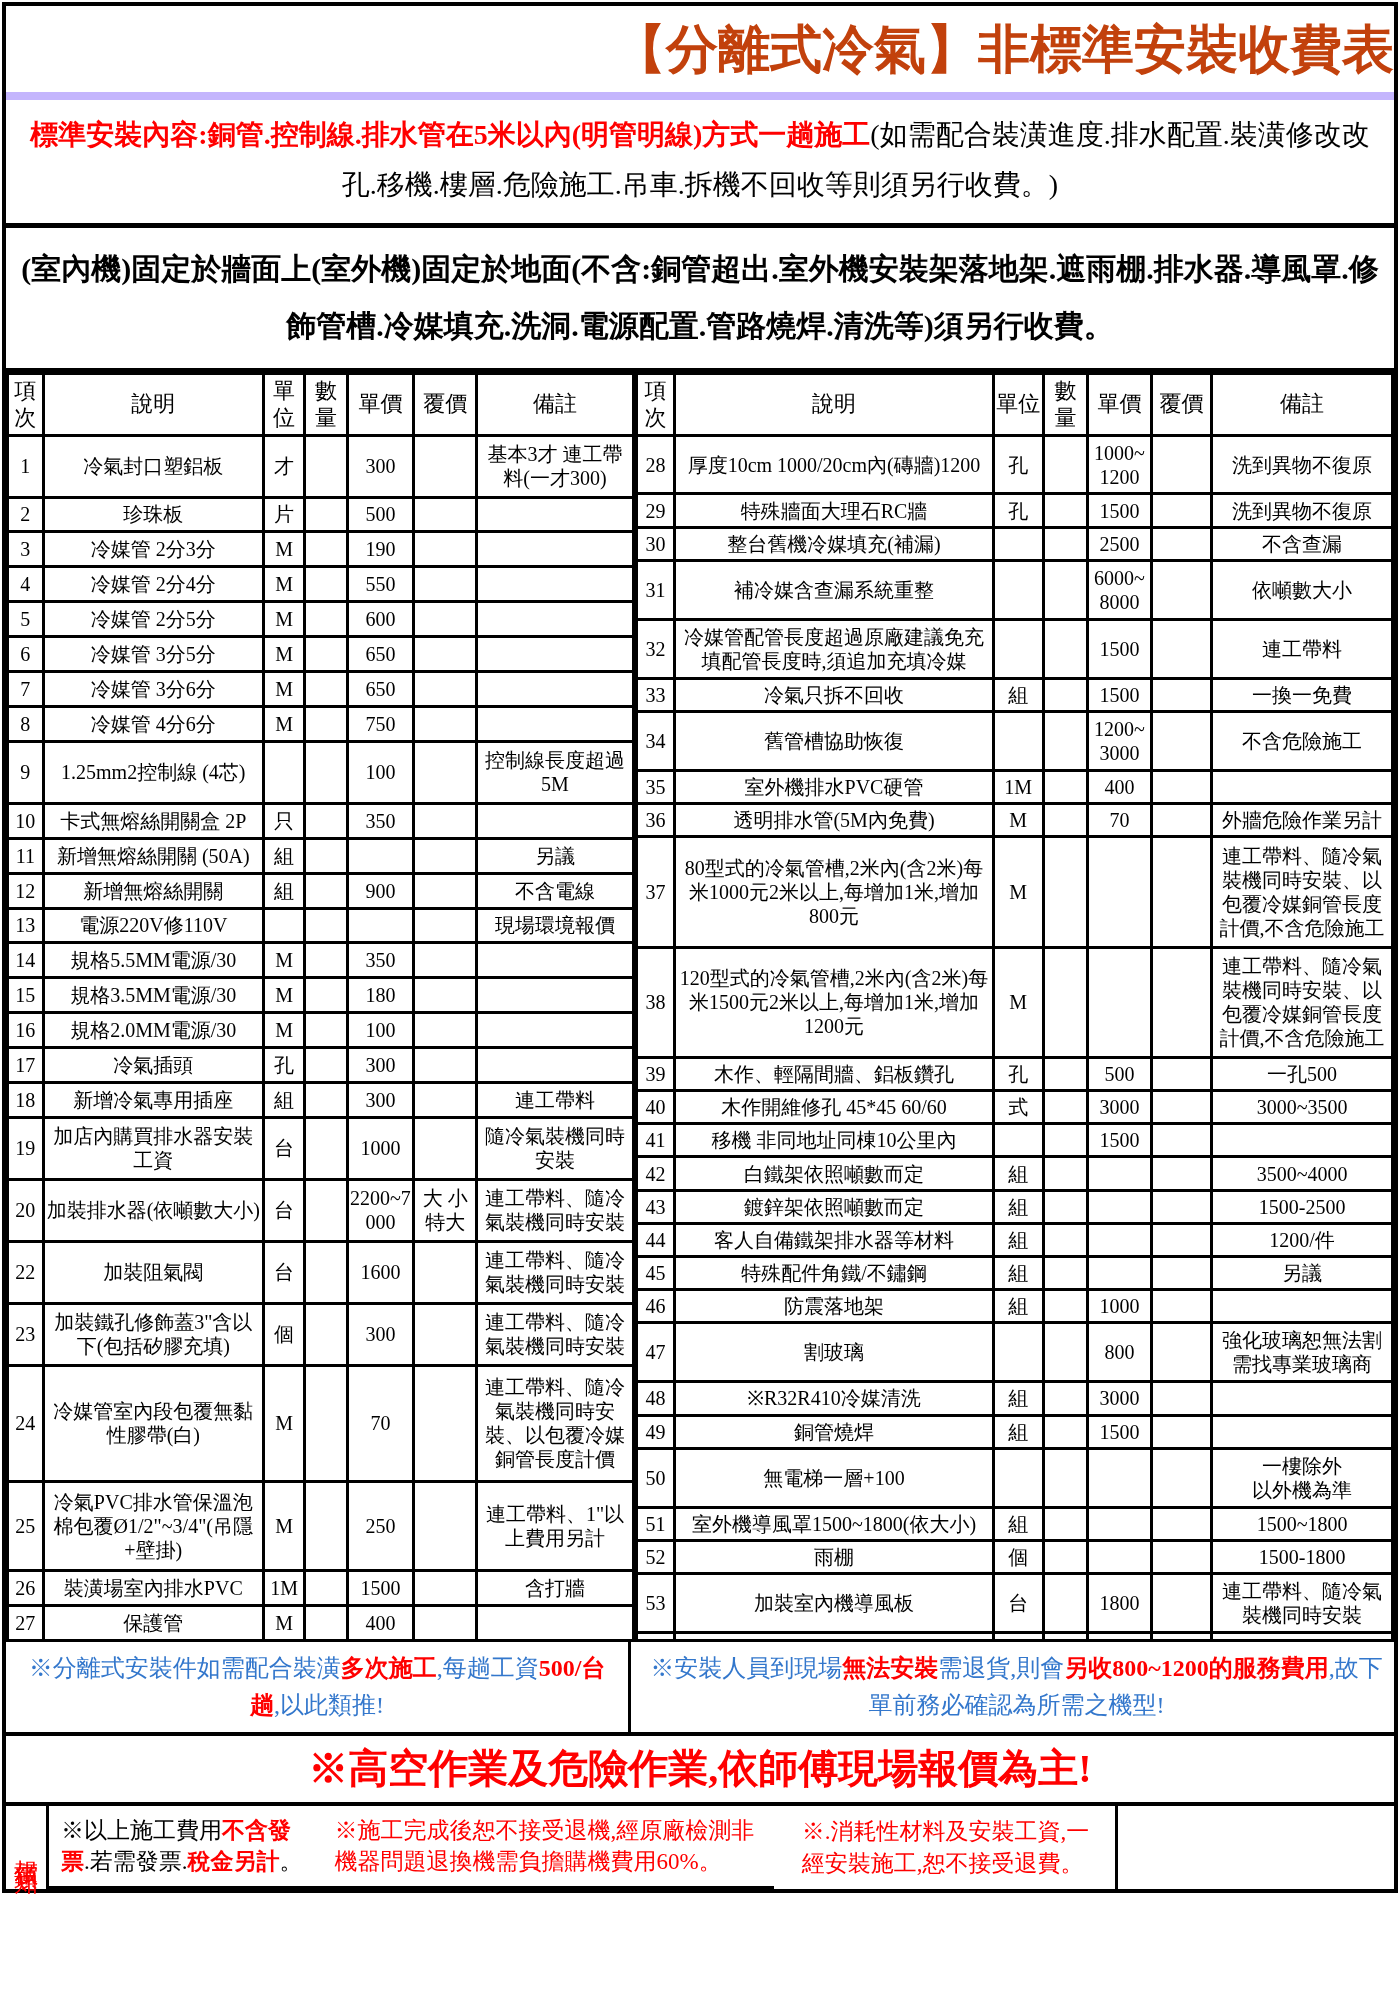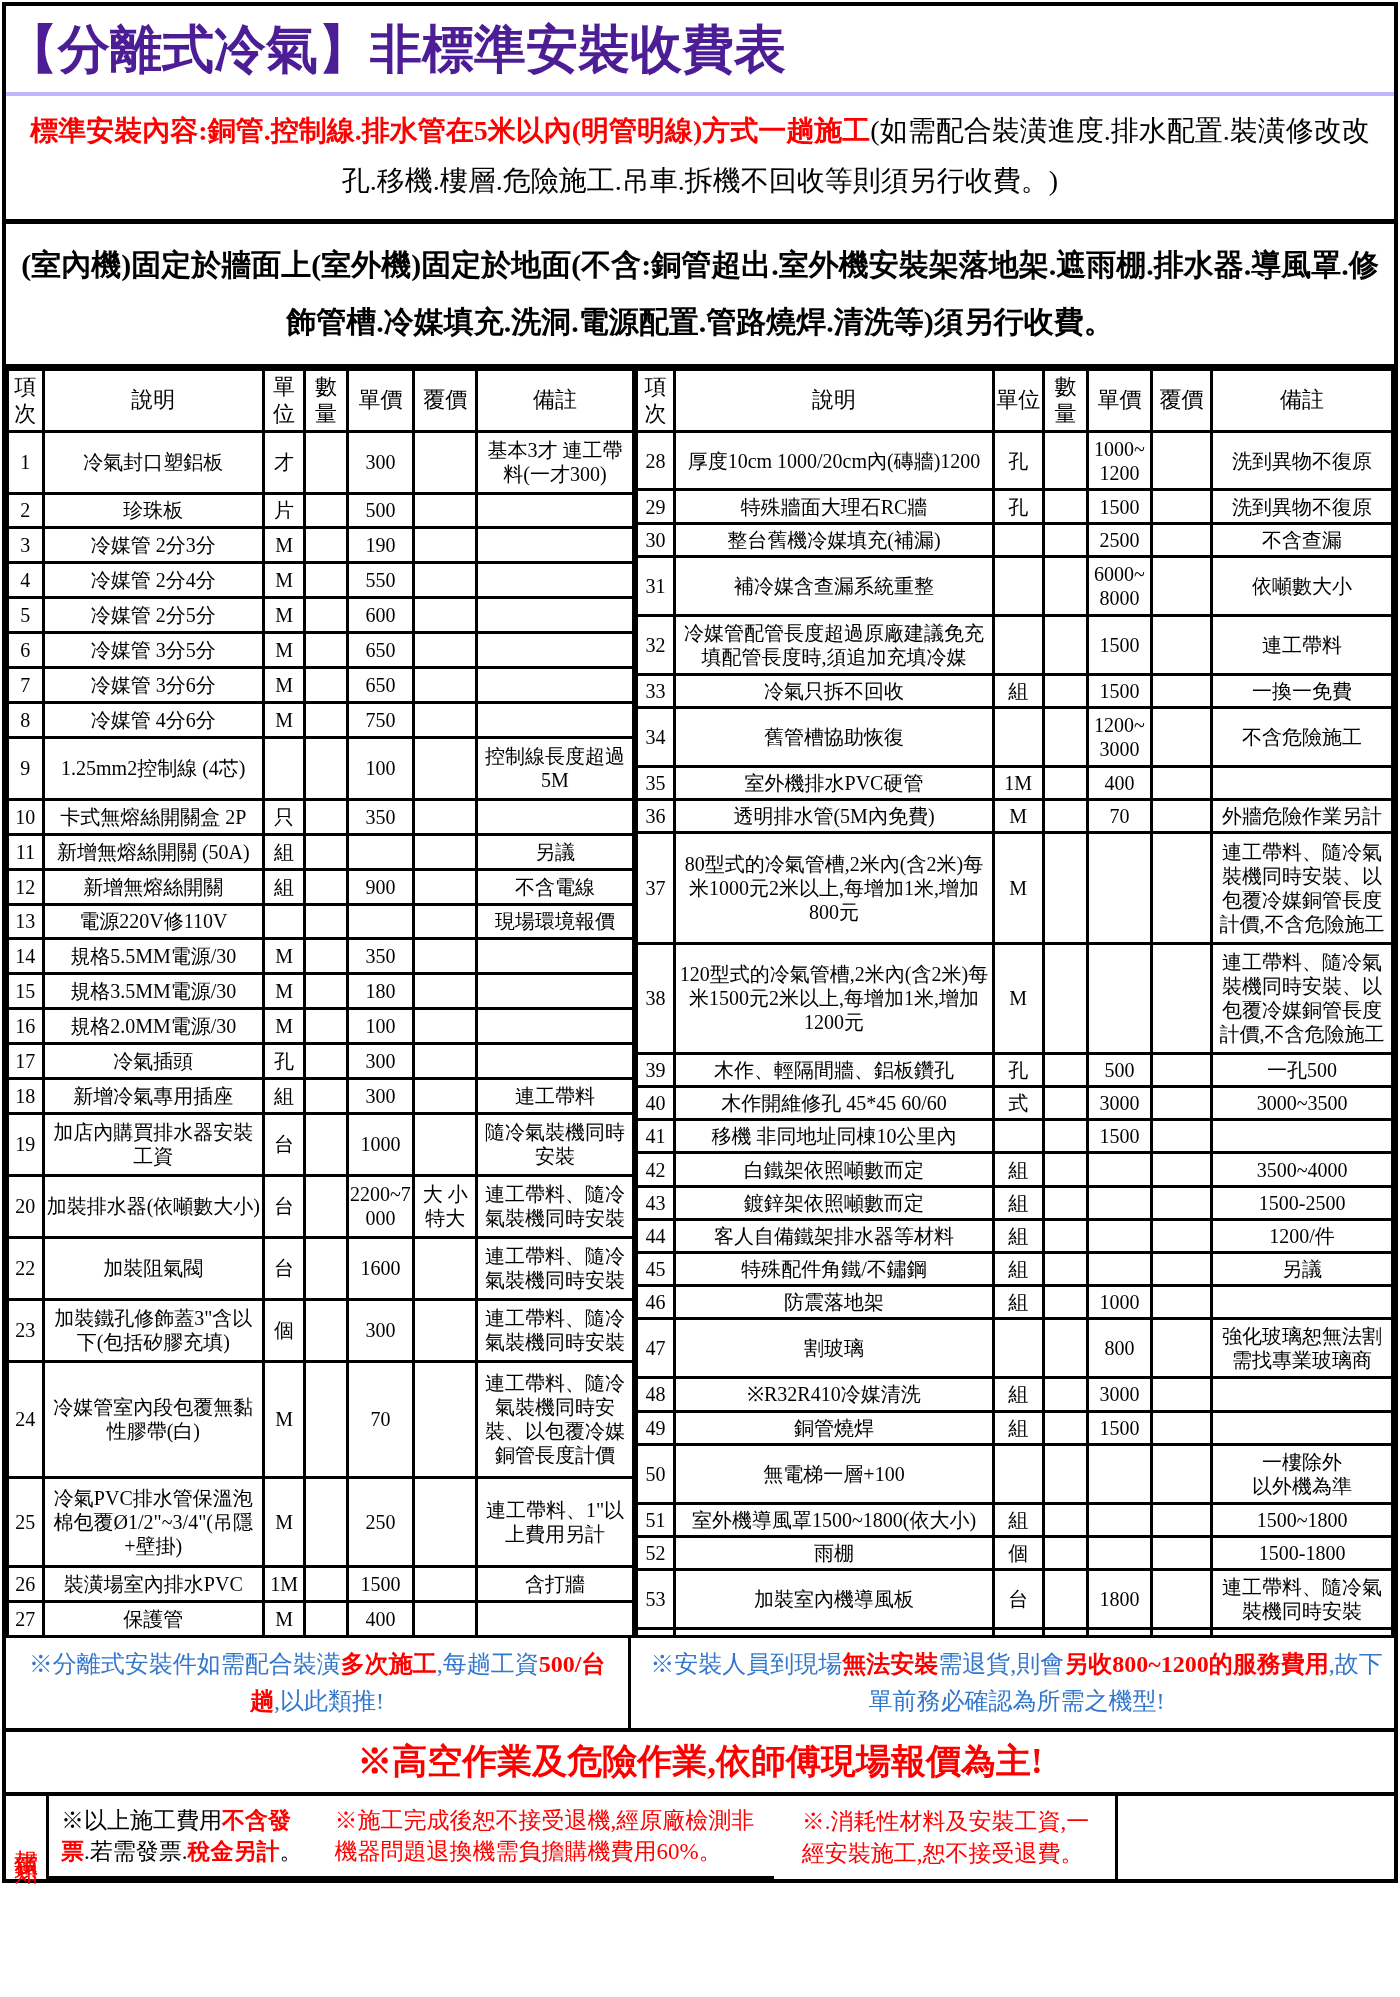--- a/index.html
+++ b/index.html
@@ -1,42 +1,42 @@
 <!DOCTYPE html>
 <html><head>
 <meta charset="utf-8">
 <style>
   html,body{margin:0;padding:0;background:#fff;}
   body{width:1400px;font-family:"Liberation Serif","DejaVu Serif",serif;color:#000;}
   .sheet{width:1388px;margin:2px auto;border:4px solid #000;background:#fff;}
   .red{color:#ff0000;}
   .bold{font-weight:bold;}
 
-  .title{border-bottom:4px solid #c4b5fd;text-align:left;font-size:52px;font-weight:bold;
-         color:#4c1d95;padding:14px 0 12px 0;line-height:1.15;}
+  .title{border-bottom:8px solid #c4b5fd;text-align:right;font-size:52px;font-weight:bold;
+         color:#c2410c;padding:14px 0 12px 0;line-height:1.15;}
 
   .intro{border-bottom:5px solid #000;font-size:28px;text-align:center;
          padding:10px 16px 12px 16px;line-height:1.8;}
   .scope{border-bottom:4px solid #000;font-size:30px;font-weight:bold;text-align:center;
          padding:12px 12px 14px 12px;line-height:1.9;}
 
   .tables{display:flex;align-items:flex-start;height:1270px;}
   .tables table{border-collapse:collapse;table-layout:fixed;height:100%;}
   table.t-left{width:45.3%;}
   table.t-right{width:54.7%;}
   th,td{border:3px solid #000;text-align:center;vertical-align:middle;
         font-size:20px;line-height:1.2;padding:2px 1px;white-space:pre-line;word-break:break-word;}
   th{font-weight:normal;font-size:22px;line-height:1.25;}
 
   .footnotes{display:flex;border-bottom:4px solid #000;}
   .footnote{font-size:24px;color:#3377cc;text-align:center;padding:8px 10px;line-height:1.55;}
   .fn-left{width:45.3%;border-right:3px solid #000;box-sizing:border-box;}
   .fn-right{width:54.7%;box-sizing:border-box;margin-left:8px;}
 
-  .red-band{border-bottom:4px solid #000;color:#ff0000;font-weight:bold;font-size:35px;
+  .red-band{border-bottom:4px solid #000;color:#ff0000;font-weight:bold;font-size:40px;
             text-align:center;padding:9px 6px;line-height:1.2;}
 
   .notice{display:flex;align-items:stretch;}
   .notice-label{width:40px;border-right:3px solid #000;color:#ff0000;font-size:24px;
                 display:flex;align-items:center;justify-content:center;
                 writing-mode:vertical-rl;text-orientation:upright;letter-spacing:4px;padding:4px 0;}
   .notice-notes{flex:1;display:flex;flex-direction:row;}
   .note-row{border-bottom:3px solid #000;padding:9px 12px;font-size:23px;line-height:1.35;
             display:flex;align-items:center;text-align:left;}
   .note-row:last-child{border-bottom:none;padding-left:28px;}

